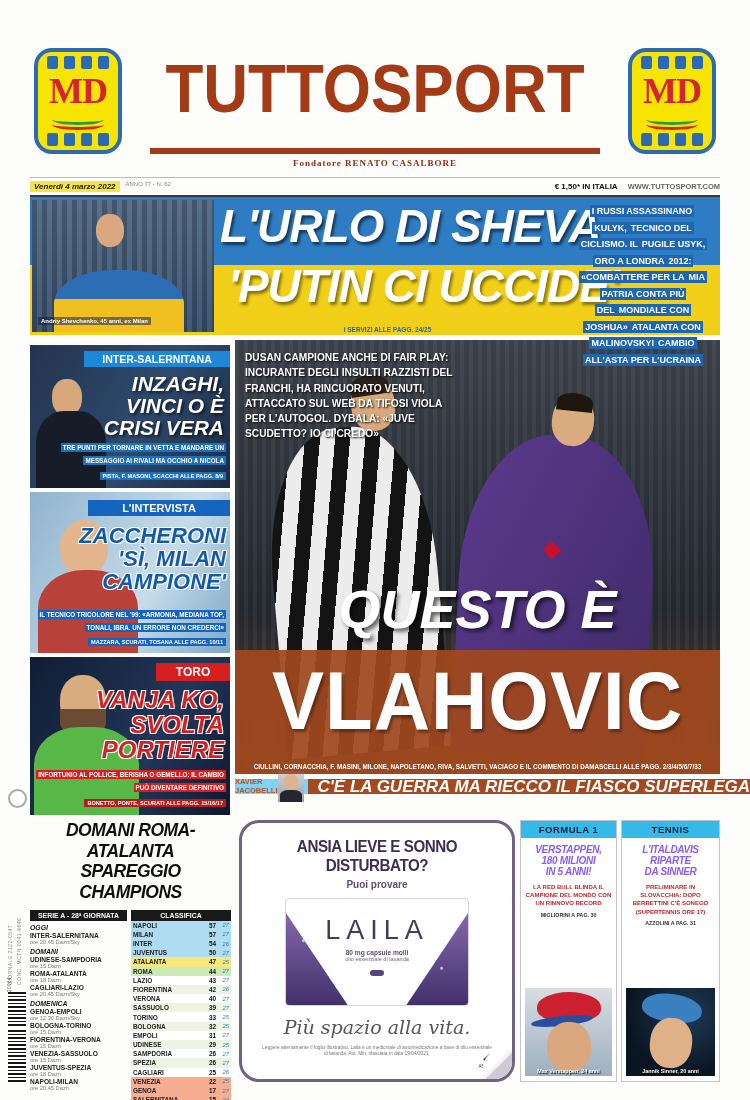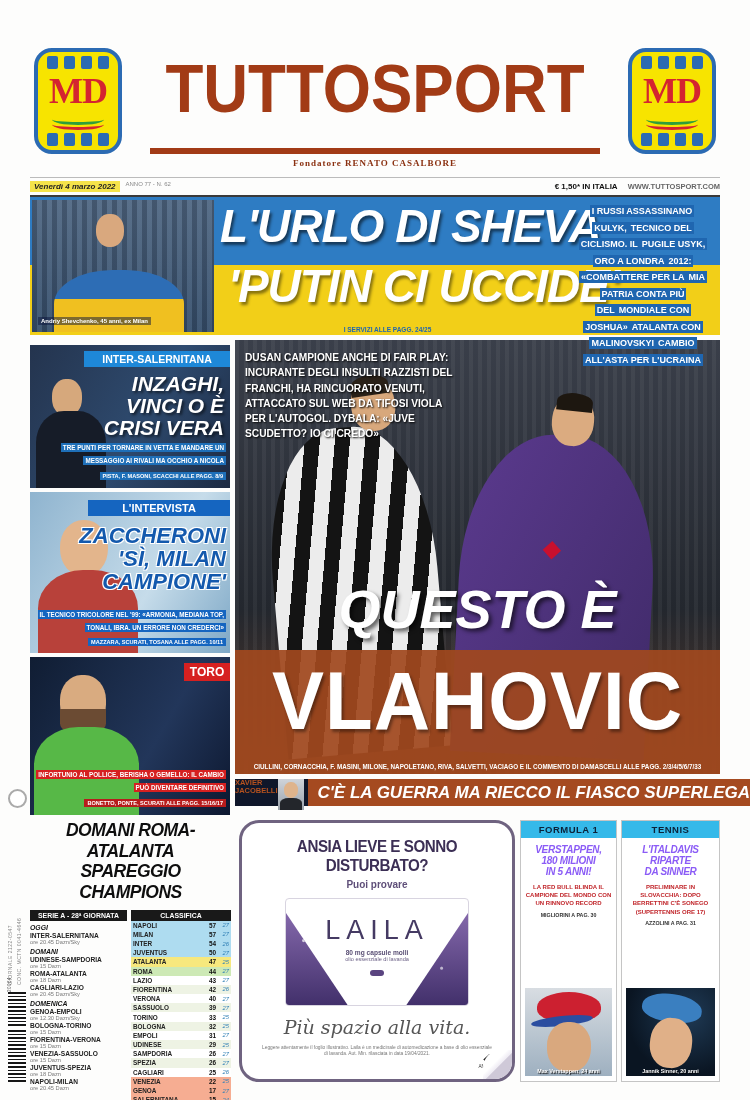--- a/index.html
+++ b/index.html
@@ -100,21 +100,21 @@
   #overlay-text{left:10px;top:10px;width:218px;z-index:4;font-size:10.2px;font-weight:900;color:#fff;
        text-transform:uppercase;line-height:1.5;text-shadow:1px 1px 2px #000;}
   #kicker{left:0;right:0;top:238px;z-index:4;text-align:center;font-size:54px;font-weight:900;font-style:italic;
        color:#fff;text-shadow:3px 3px 4px rgba(0,0,0,.6);}
   #band{left:0;right:0;bottom:0;height:124px;z-index:3;background:rgba(160,72,30,.93);text-align:center;}
   #band-head{margin-top:2px;font-size:78px;font-weight:900;color:#fff;letter-spacing:1px;line-height:98px;
        transform:scaleY(1.04);text-shadow:2px 3px 3px rgba(0,0,0,.4);}
   #byline{position:absolute;left:4px;right:4px;bottom:4px;font-size:6.3px;font-weight:bold;color:#fff;}
 
   
-  #opinion{left:235px;top:779px;width:485px;height:27px;background:#0f172a;display:flex;align-items:flex-start;}
+  #opinion{left:235px;top:779px;width:485px;height:15px;background:#7dd3fc;display:flex;align-items:center;}
   #jac-name{width:50px;font-size:7.5px;font-weight:900;color:#b5521f;line-height:1.1;text-transform:uppercase;}
   #jac-photo{width:26px;height:31px;background:linear-gradient(#cfd4da,#9aa2ab);position:relative;margin-right:4px;flex:none;}
   #jac-photo i{position:absolute;top:3px;left:6px;width:14px;height:16px;background:#dfb48c;border-radius:46%;}
   #jac-photo b{position:absolute;bottom:0;left:2px;width:22px;height:12px;background:#23262b;border-radius:40% 40% 0 0;}
   #jac-band{flex:1;height:100%;background:#a54a20;display:flex;align-items:center;padding-left:10px;
        font-size:17px;font-weight:900;font-style:italic;color:#fff;white-space:nowrap;}
 
   
   #bottom-left{left:30px;top:820px;width:201px;}
   .bl-heading{font-size:17.5px;font-weight:700;font-style:italic;text-align:center;line-height:1.18;color:#0e0e0e;
@@ -283,21 +283,24 @@
     <div class="nb-ref" style="right:4px;bottom:5px;">
       <span style="background:#1565c0;">MAZZARA, SCURATI, TOSANA ALLE PAGG. 10/11</span></div>
   </div>
 
   <div class="news-box" id="box-toro">
     <div id="ph-vanja">
         <i></i>
         <u></u>
         <b></b>
       </div>
-    <div class="nb-label" style="top:6px;right:0;width:46px;background:#d62020;font-size:12px;">TORO</div>
+    <div class="nb-label" style="top:6px;right:0;width:74px;background:#d62020;font-size:12px;">TORO</div>
+    <div class="nb-head" style="top:30px;right:6px;width:150px;font-size:24px;color:#d62020;text-shadow:1px 1px 0 #fff,-1px 1px 0 #fff,1px -1px 0 #fff,-1px -1px 0 #fff;">VANJA KO,
+SVOLTA
+PORTIERE</div>
     <div class="nb-sub" style="right:4px;bottom:22px;width:190px;"><span style="background:#d62020;">INFORTUNIO AL POLLICE, BERISHA O GEMELLO: IL CAMBIO PUÒ DIVENTARE DEFINITIVO</span></div>
     <div class="nb-ref" style="right:4px;bottom:6px;">
       <span style="background:#b71c1c;">BONETTO, PONTE, SCURATI ALLE PAGG. 15/16/17</span></div>
   </div>
 
   <div class="abs" id="main-photo">
     <div class="fig-juve"></div>
     <div class="fig-viola"></div>
     <i class="head-j"></i>
     <i class="head-v"></i>

